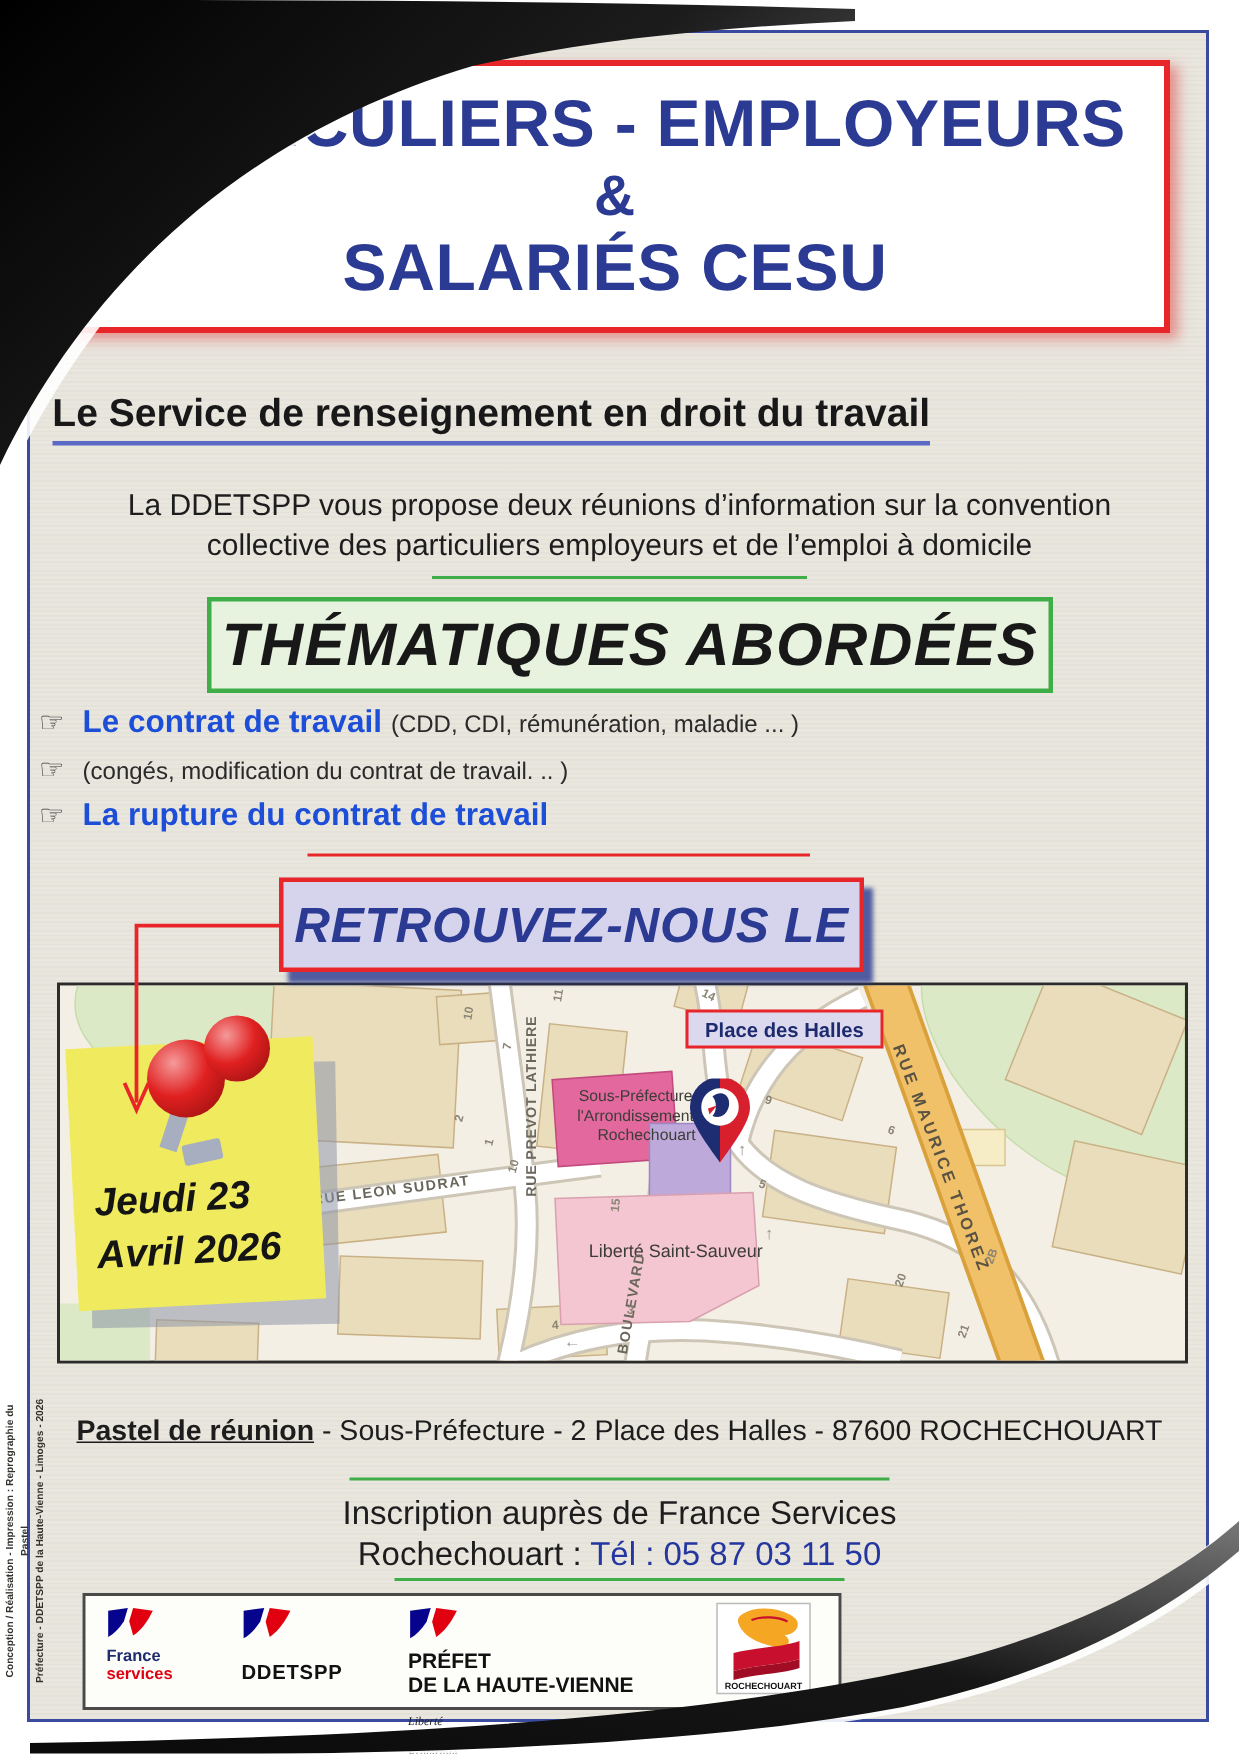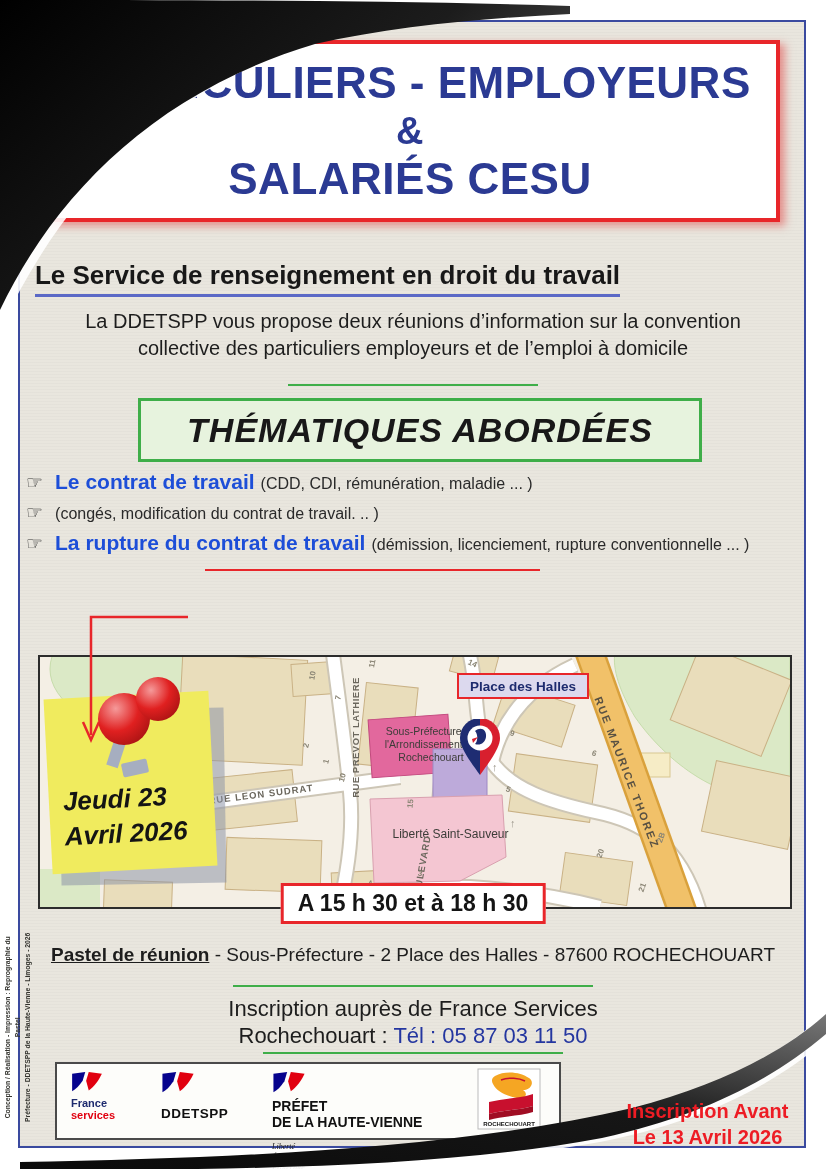--- a/index.html
+++ b/index.html
@@ -8,30 +8,30 @@
   .paper{position:absolute;left:18px;top:20px;width:788px;height:1128px;background:#e9e6de;border:2px solid #3a4a9f;box-sizing:border-box;
          background-image:repeating-linear-gradient(0deg,rgba(0,0,0,.02) 0 1px,transparent 1px 3px);}
   
   .title-box{position:absolute;left:40px;top:40px;width:740px;height:182px;background:#fff;border:4px solid #e8262a;box-sizing:border-box;
              box-shadow:5px 4px 8px rgba(225,60,60,.5);display:flex;flex-direction:column;justify-content:center;align-items:center;z-index:3;}
   .title-line{color:#2b3a93;font-weight:bold;font-size:44px;line-height:1.18;letter-spacing:.5px;text-align:center;}
   .title-amp{font-size:38px;}
   
   .service-heading{position:absolute;left:0;top:260px;width:655px;text-align:center;z-index:3;}
   .service-heading span{display:inline-block;font-size:26px;font-weight:bold;color:#181818;border-bottom:3px solid #5a68c6;padding-bottom:3px;}
-  .intro{position:absolute;left:38px;top:308px;width:750px;text-align:center;font-size:20px;color:#1d1d1d;line-height:1.35;z-index:3;}
+  .intro{position:absolute;left:38px;top:324px;width:750px;text-align:center;font-size:20px;color:#1d1d1d;line-height:1.35;z-index:3;}
   .divider{position:absolute;height:2px;z-index:3;}
   .div-green1{left:288px;top:384px;width:250px;background:#3fae49;}
   .div-green2{left:233px;top:985px;width:360px;background:#3fae49;}
   .div-green3{left:263px;top:1052px;width:300px;background:#3fae49;}
   .div-red{left:205px;top:569px;width:335px;background:#e8262a;}
   
   .them-box{position:absolute;left:138px;top:398px;width:564px;height:64px;background:#e7f3de;border:3px solid #3fae49;box-sizing:border-box;
             display:flex;align-items:center;justify-content:center;z-index:3;}
-  .them-box span{font-size:34px;font-weight:bold;font-style:italic;color:#181818;letter-spacing:1px;}
+  .them-box span{font-size:40px;font-weight:bold;font-style:italic;color:#181818;letter-spacing:1px;}
   .them-list{position:absolute;left:26px;top:470px;width:790px;z-index:3;}
   .them-item{display:flex;align-items:baseline;margin-bottom:7px;white-space:nowrap;}
   .hand{font-size:19px;color:#333;margin-right:12px;flex:none;}
   .them-bold{font-size:21px;font-weight:bold;color:#1d4ed8;margin-right:6px;}
   .them-det{font-size:16px;color:#2a2a2a;}
   
   .meet-box{position:absolute;left:186px;top:585px;width:390px;height:63px;background:#d6d3ec;border:3px solid #e8262a;box-sizing:border-box;
             box-shadow:6px 7px 3px rgba(43,57,144,.8);display:flex;align-items:center;justify-content:center;z-index:4;}
   .meet-box span{font-size:33px;font-weight:bold;font-style:italic;color:#2b3a93;letter-spacing:.5px;}
   .connector{position:absolute;left:0;top:0;z-index:6;pointer-events:none;}
@@ -143,25 +143,27 @@
       <span class="them-bold">Le contrat de travail</span>
       <span class="them-det">(CDD, CDI, rémunération, maladie ... )</span>
     </div>
     <div class="them-item">
       <span class="hand">☞</span>
       <span class="them-det">(congés, modification du contrat de travail. .. )</span>
     </div>
     <div class="them-item">
       <span class="hand">☞</span>
       <span class="them-bold">La rupture du contrat de travail</span>
-      <span class="them-det">(démission, licenciement, rupture conventionnelle ... )</span>
     </div>
   </div>
   <div class="divider div-red"></div>
 
+  <div class="meet-box">
+    <span>RETROUVEZ-NOUS LE</span>
+  </div>
 
   <svg class="connector" width="240" height="200" viewBox="0 0 240 200" style="left:50px;top:600px;">
     <polyline points="138,17 41,17 41,135" fill="none" stroke="#e8262a" stroke-width="2.5"></polyline>
     <polyline points="33,122 41,140 49,122" fill="none" stroke="#e8262a" stroke-width="2.5"></polyline>
   </svg>
 
   <div class="map">
     <svg class="mapbg" width="750" height="250" viewBox="0 0 750 250">
       <rect x="0" y="0" width="750" height="250" fill="#f4efe5"></rect>
       <ellipse cx="110" cy="12" rx="100" ry="62" fill="#dbe9c6" stroke="#c6dcab"></ellipse>
@@ -258,23 +260,20 @@
     <div class="note">
       <div class="note-line">Jeudi 23</div>
       <div class="note-line">Avril 2026</div>
     </div>
     <div class="pinstem1"></div>
     <div class="pinstem2"></div>
     <div class="pinball1"></div>
     <div class="pinball2"></div>
   </div>
 
-  <div class="time-box">
-    <span>A 15 h 30 et à 18 h 30</span>
-  </div>
 
   <div class="venue">
     <b>Pastel de réunion</b><span> - Sous-Préfecture - 2 Place des Halles - 87600 ROCHECHOUART</span>
   </div>
   <div class="divider div-green2"></div>
 
   <div class="reg1">Inscription auprès de France Services</div>
   <div class="reg2">
     <span>Rochechouart : </span><span class="phone">Tél : 05 87 03 11 50</span>
   </div>
@@ -314,24 +313,20 @@
         <rect x="1" y="1" width="62" height="60" fill="#ffffff" stroke="#bbbbbb" stroke-width="1"></rect>
         <path d="M18,8 C28,2 44,4 52,10 C58,14 54,22 46,22 C52,26 48,32 40,30 C30,28 20,24 16,16 C14,12 15,10 18,8 Z" fill="#f5a623"></path>
         <path d="M24,12 C32,9 42,10 48,13" fill="none" stroke="#c8102e" stroke-width="1.5"></path>
         <path d="M12,34 C28,30 46,30 56,26 L56,38 C44,42 26,42 12,46 Z" fill="#c8102e"></path>
         <path d="M12,46 C26,42 44,42 56,38 L56,44 C44,48 26,48 12,52 Z" fill="#a00d24"></path>
         <text x="32" y="58" text-anchor="middle" font-family="Liberation Sans, sans-serif" font-size="6" font-weight="bold" fill="#111111">ROCHECHOUART</text>
       </svg>
     </div>
   </div>
 
-  <div class="deadline">
-    <div>Inscription Avant</div>
-    <div>Le 13 Avril 2026</div>
-  </div>
 
   <div class="credits">
     <div>Conception / Réalisation - Impression : Reprographie du Pastel</div>
     <div>Préfecture - DDETSPP de la Haute-Vienne - Limoges - 2026</div>
   </div>
 
   <svg class="curl-tl" width="600" height="330" viewBox="0 0 600 330">
     <defs>
       <linearGradient id="gtl" x1="0" y1="0" x2="1" y2="0.6">
         <stop offset="0" stop-color="#000000"></stop>

